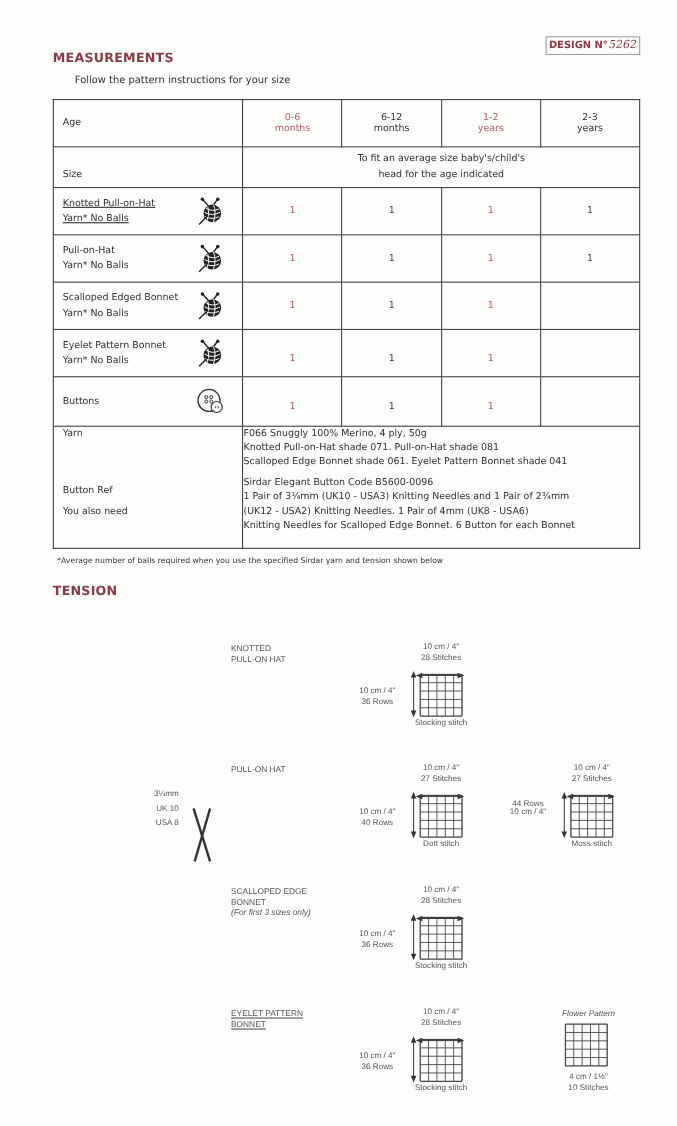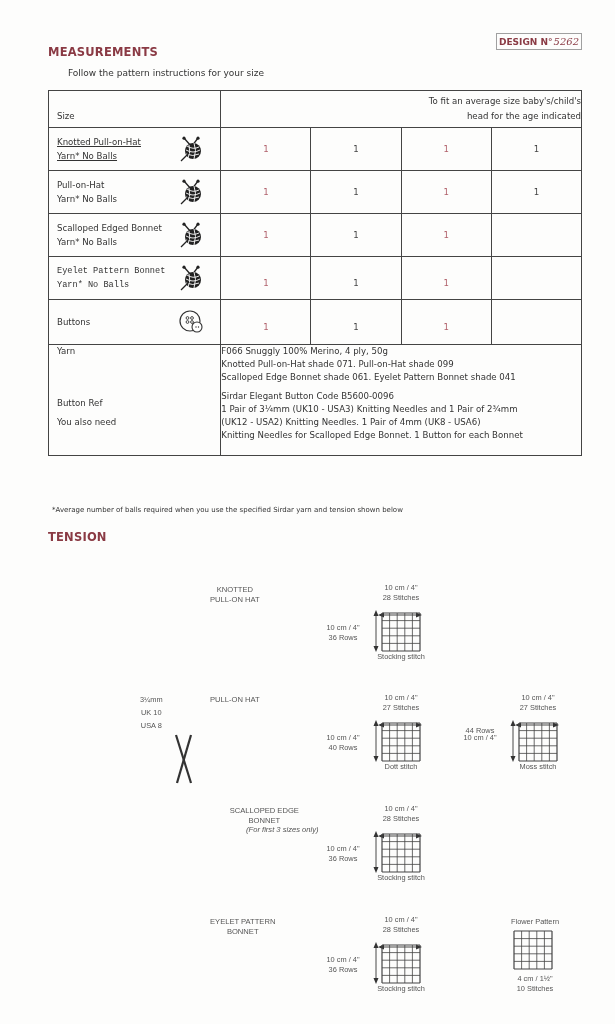--- a/index.html
+++ b/index.html
@@ -34,41 +34,60 @@
   .row-h2 { height:37px; }
   .row-item { height:43px; }
   .row-btn { height:45px; }
   .icon-cell { position:absolute; right:16px; top:50%; transform:translateY(-50%); width:26px; height:26px; }
   .info-row td { vertical-align:top !important; }
   .info-labels { padding:8px 0 0 8px; line-height:13px; }
   .info-values { padding:6px 0 4px 10px; line-height:13px; }
   #footnote { position:absolute; left:52px; top:506px; font-family:"DejaVu Sans", sans-serif; font-size:7px; color:#333; }
 
   
-  .t-label { position:absolute; font-size:7.6px; color:#555; line-height:9.5px; text-transform:none;text-align:center; }
+  .t-label { position:absolute; font-size:7.6px; color:#555; line-height:9.5px; text-transform:none; }
   .t-label i { font-style:italic; }
   .t-small { position:absolute; font-size:7.4px; color:#555; text-align:center; line-height:10px; }
   .swatch { position:absolute; }
   .needle-lbl { position:absolute; font-size:7.4px; color:#555; line-height:13px; text-align:right; }
 </style>
 </head>
 <body>
 
 <div id="measurements-title" class="section-title">MEASUREMENTS</div>
 <div id="design-badge">
   <span>DESIGN N°</span>
     <span class="num">5262</span>
 </div>
 <div id="subtitle">Follow the pattern instructions for your size</div>
 
 <table id="measure-table">
   <tbody>
+      <tr class="row-h1">
+    <td class="label">Age</td>
+    <td class="c accent">
+          <div>0-6</div>
+          <div>months</div>
+        </td>
+    <td class="c">
+          <div>6-12</div>
+          <div>months</div>
+        </td>
+    <td class="c accent">
+          <div>1-2</div>
+          <div>years</div>
+        </td>
+    <td class="c">
+          <div>2-3</div>
+          <div>years</div>
+        </td>
+  </tr>
   <tr class="row-h2">
     <td class="label" style="padding-top:14px;">Size</td>
-    <td class="c" colspan="4" style="line-height:15px;text-align:right;">
+    <td class="c" colspan="4" style="line-height:15px;">
       <div>To fit an average size baby's/child's</div>
       <div>head for the age indicated</div>
     </td>
   </tr>
 
   </tbody>
     <tbody id="item-rows">
       <tr class="row-item">
         <td class="label" style="line-height: 14px; text-decoration: underline;">
           <div>Knotted Pull-on-Hat</div>
@@ -120,21 +139,21 @@
   <path d="M9 10 Q15 14 21 11 M8 14 Q15 18 22 14 M8 18 Q15 21 21 18 M11 9 Q13 16 10 22 M16 7 Q19 14 16 23" stroke="#fff" stroke-width="0.9" fill="none"></path>
   <line x1="3" y1="25" x2="11" y2="17" stroke="#222" stroke-width="1.3"></line>
 </svg></span>
         </td>
         <td class="c"><span style="color: rgb(176, 96, 106);">1</span></td>
         <td class="c"><span style="color: rgb(68, 68, 68);">1</span></td>
         <td class="c"><span style="color: rgb(176, 96, 106);">1</span></td>
         <td class="c"></td>
       </tr>
       <tr class="row-item">
-        <td class="label" style="line-height: 14px; font-family: Liberation Mono, monospace;">
+        <td class="label" style="line-height: 14px;">
           <div>Eyelet Pattern Bonnet</div>
           <div>Yarn* No Balls</div>
           <span class="icon-cell"><svg viewBox="0 0 26 26" width="26" height="26">
   <line x1="6" y1="2" x2="13" y2="10" stroke="#222" stroke-width="1.3"></line>
   <line x1="20" y1="2" x2="14" y2="10" stroke="#222" stroke-width="1.3"></line>
   <circle cx="6" cy="2.2" r="1.6" fill="#222"></circle>
               <circle cx="20" cy="2.2" r="1.6" fill="#222"></circle>
   <circle cx="15" cy="15" r="8" fill="#222"></circle>
   <path d="M9 10 Q15 14 21 11 M8 14 Q15 18 22 14 M8 18 Q15 21 21 18 M11 9 Q13 16 10 22 M16 7 Q19 14 16 23" stroke="#fff" stroke-width="0.9" fill="none"></path>
   <line x1="3" y1="25" x2="11" y2="17" stroke="#222" stroke-width="1.3"></line>
@@ -169,36 +188,36 @@
       <tr class="info-row">
     <td class="label info-labels" style="height:110px;">
       <div>Yarn</div>
       <div style="height:39px;"></div>
       <div>Button Ref</div>
       <div style="height:6px;"></div>
       <div>You also need</div>
     </td>
     <td colspan="4" class="info-values">
       <div>F066 Snuggly 100% Merino, 4 ply, 50g</div>
-      <div>Knotted Pull-on-Hat shade 071. Pull-on-Hat shade 099</div>
+      <div>Knotted Pull-on-Hat shade 071. Pull-on-Hat shade 081</div>
       <div>Scalloped Edge Bonnet shade 061. Eyelet Pattern Bonnet shade 041</div>
       <div style="height:6px;"></div>
       <div>Sirdar Elegant Button Code B5600-0096</div>
       <div>1 Pair of 3¼mm (UK10 - USA3) Knitting Needles and 1 Pair of 2¾mm</div>
       <div>(UK12 - USA2) Knitting Needles. 1 Pair of 4mm (UK8 - USA6)</div>
-      <div>Knitting Needles for Scalloped Edge Bonnet. 1 Button for each Bonnet</div>
+      <div>Knitting Needles for Scalloped Edge Bonnet. 6 Button for each Bonnet</div>
     </td>
   </tr>
 </tbody>
   </table>
 <div id="footnote">*Average number of balls required when you use the specified Sirdar yarn and tension shown below</div>
 
 <div id="tension-title" class="section-title">TENSION</div>
 
-<div class="needle-lbl" style="left:140px; top:693px;text-align:center;">
+<div class="needle-lbl" style="left:140px; top:715px;">
   <div>3¼mm</div>
   <div>UK 10</div>
   <div>USA 8</div>
 </div>
 <svg style="position:absolute; left:173px; top:733px;" width="22" height="52">
   <line x1="3" y1="2" x2="18" y2="50" stroke="#333" stroke-width="2.2"></line>
   <line x1="18" y1="2" x2="4" y2="50" stroke="#333" stroke-width="2.2"></line>
 </svg>
 
 <div id="tension-blocks">
@@ -292,21 +311,21 @@
         <line x1="3" y1="3" x2="3" y2="39" stroke="#333" stroke-width="0.9"></line>
         <polygon points="3,0 0.5,6 5.5,6" fill="#333"></polygon>
         <polygon points="3,42 0.5,36 5.5,36" fill="#333"></polygon>
       </svg></div>
     <div class="t-small" style="left:455px; top:733px; width:50px;">10 cm / 4"</div>
     <div class="t-small" style="left:455px; top:726px; width:50px;">44 Rows</div>
     <div class="t-small" style="left:495px; top:762px; width:86px;">Moss stitch</div>
     <div class="t-label" style="left:210px; top:806px;">
       <div>SCALLOPED EDGE</div>
       <div>BONNET</div>
-      <i style="display: block; margin-left: 36px;">(For first 3 sizes only)</i>
+      <i style="display: block;">(For first 3 sizes only)</i>
     </div>
     <div class="t-small" style="left:358px; top:804px; width:86px;">10 cm / 4"</div>
     <div class="t-small" style="left:358px; top:814px; width:86px;">28 Stitches</div>
     <div class="swatch" style="left:378px; top:825px;"><svg width="44" height="6">
         <line x1="3" y1="3" x2="41" y2="3" stroke="#333" stroke-width="0.9"></line>
         <polygon points="0,3 6,0.5 6,5.5" fill="#333"></polygon>
         <polygon points="44,3 38,0.5 38,5.5" fill="#333"></polygon>
       </svg></div>
     <div class="swatch" style="left:381px; top:833px;"><svg width="40" height="40" viewBox="0 0 40 40">
         <line x1="1" y1="1" x2="1" y2="39" stroke="#444" stroke-width="1.2"></line>
@@ -323,21 +342,21 @@
         <line x1="1" y1="39" x2="39" y2="39" stroke="#444" stroke-width="1.2"></line>
       </svg></div>
     <div class="swatch" style="left:373px; top:831px;"><svg width="6" height="42">
         <line x1="3" y1="3" x2="3" y2="39" stroke="#333" stroke-width="0.9"></line>
         <polygon points="3,0 0.5,6 5.5,6" fill="#333"></polygon>
         <polygon points="3,42 0.5,36 5.5,36" fill="#333"></polygon>
       </svg></div>
     <div class="t-small" style="left:318px; top:844px; width:50px;">10 cm / 4"</div>
     <div class="t-small" style="left:318px; top:854px; width:50px;">36 Rows</div>
     <div class="t-small" style="left:358px; top:873px; width:86px;">Stocking stitch</div>
-    <div class="t-label" style="left:210px; top:917px;">
+    <div class="t-label" style="left:210px; top:917px;text-decoration:underline;">
       <div>EYELET PATTERN</div>
       <div>BONNET</div>
     </div>
     <div class="t-small" style="left:358px; top:915px; width:86px;">10 cm / 4"</div>
     <div class="t-small" style="left:358px; top:925px; width:86px;">28 Stitches</div>
     <div class="swatch" style="left:378px; top:936px;"><svg width="44" height="6">
         <line x1="3" y1="3" x2="41" y2="3" stroke="#333" stroke-width="0.9"></line>
         <polygon points="0,3 6,0.5 6,5.5" fill="#333"></polygon>
         <polygon points="44,3 38,0.5 38,5.5" fill="#333"></polygon>
       </svg></div>
@@ -356,21 +375,21 @@
         <line x1="1" y1="39" x2="39" y2="39" stroke="#444" stroke-width="1.2"></line>
       </svg></div>
     <div class="swatch" style="left:373px; top:942px;"><svg width="6" height="42">
         <line x1="3" y1="3" x2="3" y2="39" stroke="#333" stroke-width="0.9"></line>
         <polygon points="3,0 0.5,6 5.5,6" fill="#333"></polygon>
         <polygon points="3,42 0.5,36 5.5,36" fill="#333"></polygon>
       </svg></div>
     <div class="t-small" style="left:318px; top:955px; width:50px;">10 cm / 4"</div>
     <div class="t-small" style="left:318px; top:965px; width:50px;">36 Rows</div>
     <div class="t-small" style="left:358px; top:984px; width:86px;">Stocking stitch</div>
-    <div class="t-small" style="left:495px; top:917px; width:80px; ">Flower Pattern</div>
+    <div class="t-small" style="left:495px; top:917px; width:80px; font-style:italic;">Flower Pattern</div>
     <div class="swatch" style="left:513px; top:930px;"><svg width="40" height="40" viewBox="0 0 40 40">
         <line x1="1" y1="1" x2="1" y2="39" stroke="#444" stroke-width="1.2"></line>
         <line x1="1" y1="1" x2="39" y2="1" stroke="#444" stroke-width="1.2"></line>
         <line x1="8.6" y1="1" x2="8.6" y2="39" stroke="#444" stroke-width="0.8"></line>
         <line x1="1" y1="8.6" x2="39" y2="8.6" stroke="#444" stroke-width="0.8"></line>
         <line x1="16.2" y1="1" x2="16.2" y2="39" stroke="#444" stroke-width="0.8"></line>
         <line x1="1" y1="16.2" x2="39" y2="16.2" stroke="#444" stroke-width="0.8"></line>
         <line x1="23.799999999999997" y1="1" x2="23.799999999999997" y2="39" stroke="#444" stroke-width="0.8"></line>
         <line x1="1" y1="23.799999999999997" x2="39" y2="23.799999999999997" stroke="#444" stroke-width="0.8"></line>
         <line x1="31.4" y1="1" x2="31.4" y2="39" stroke="#444" stroke-width="0.8"></line>

